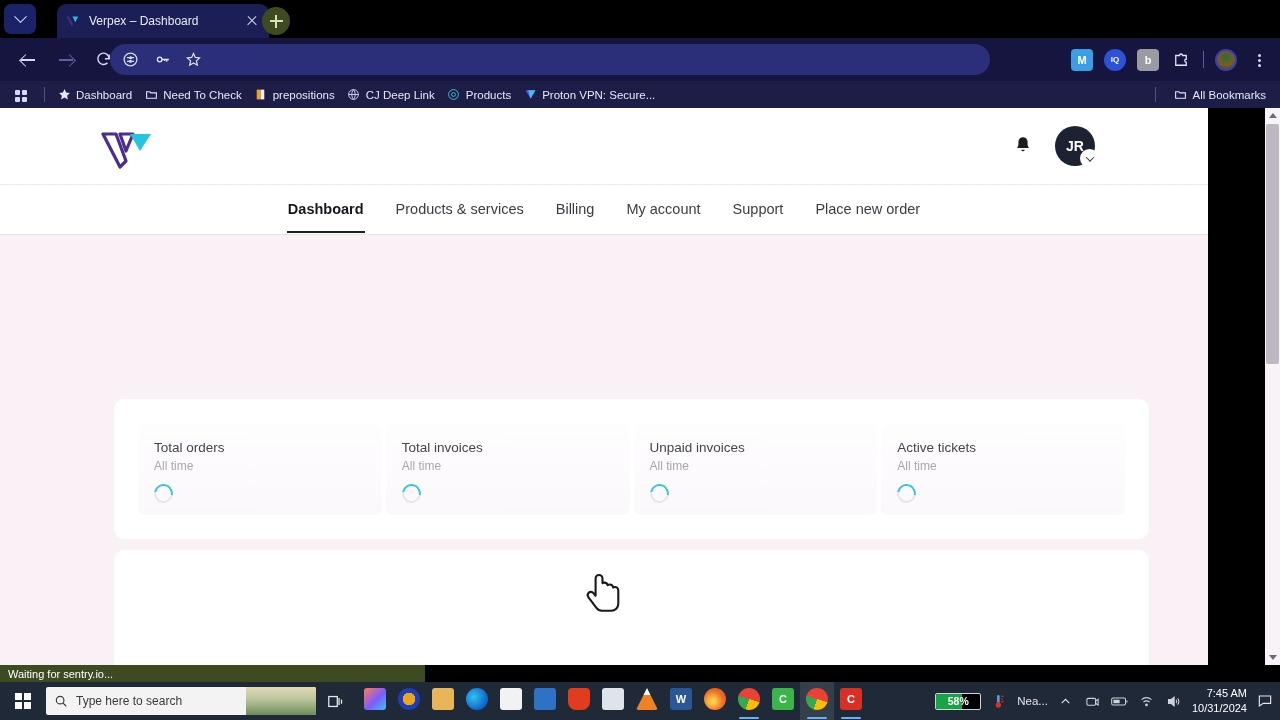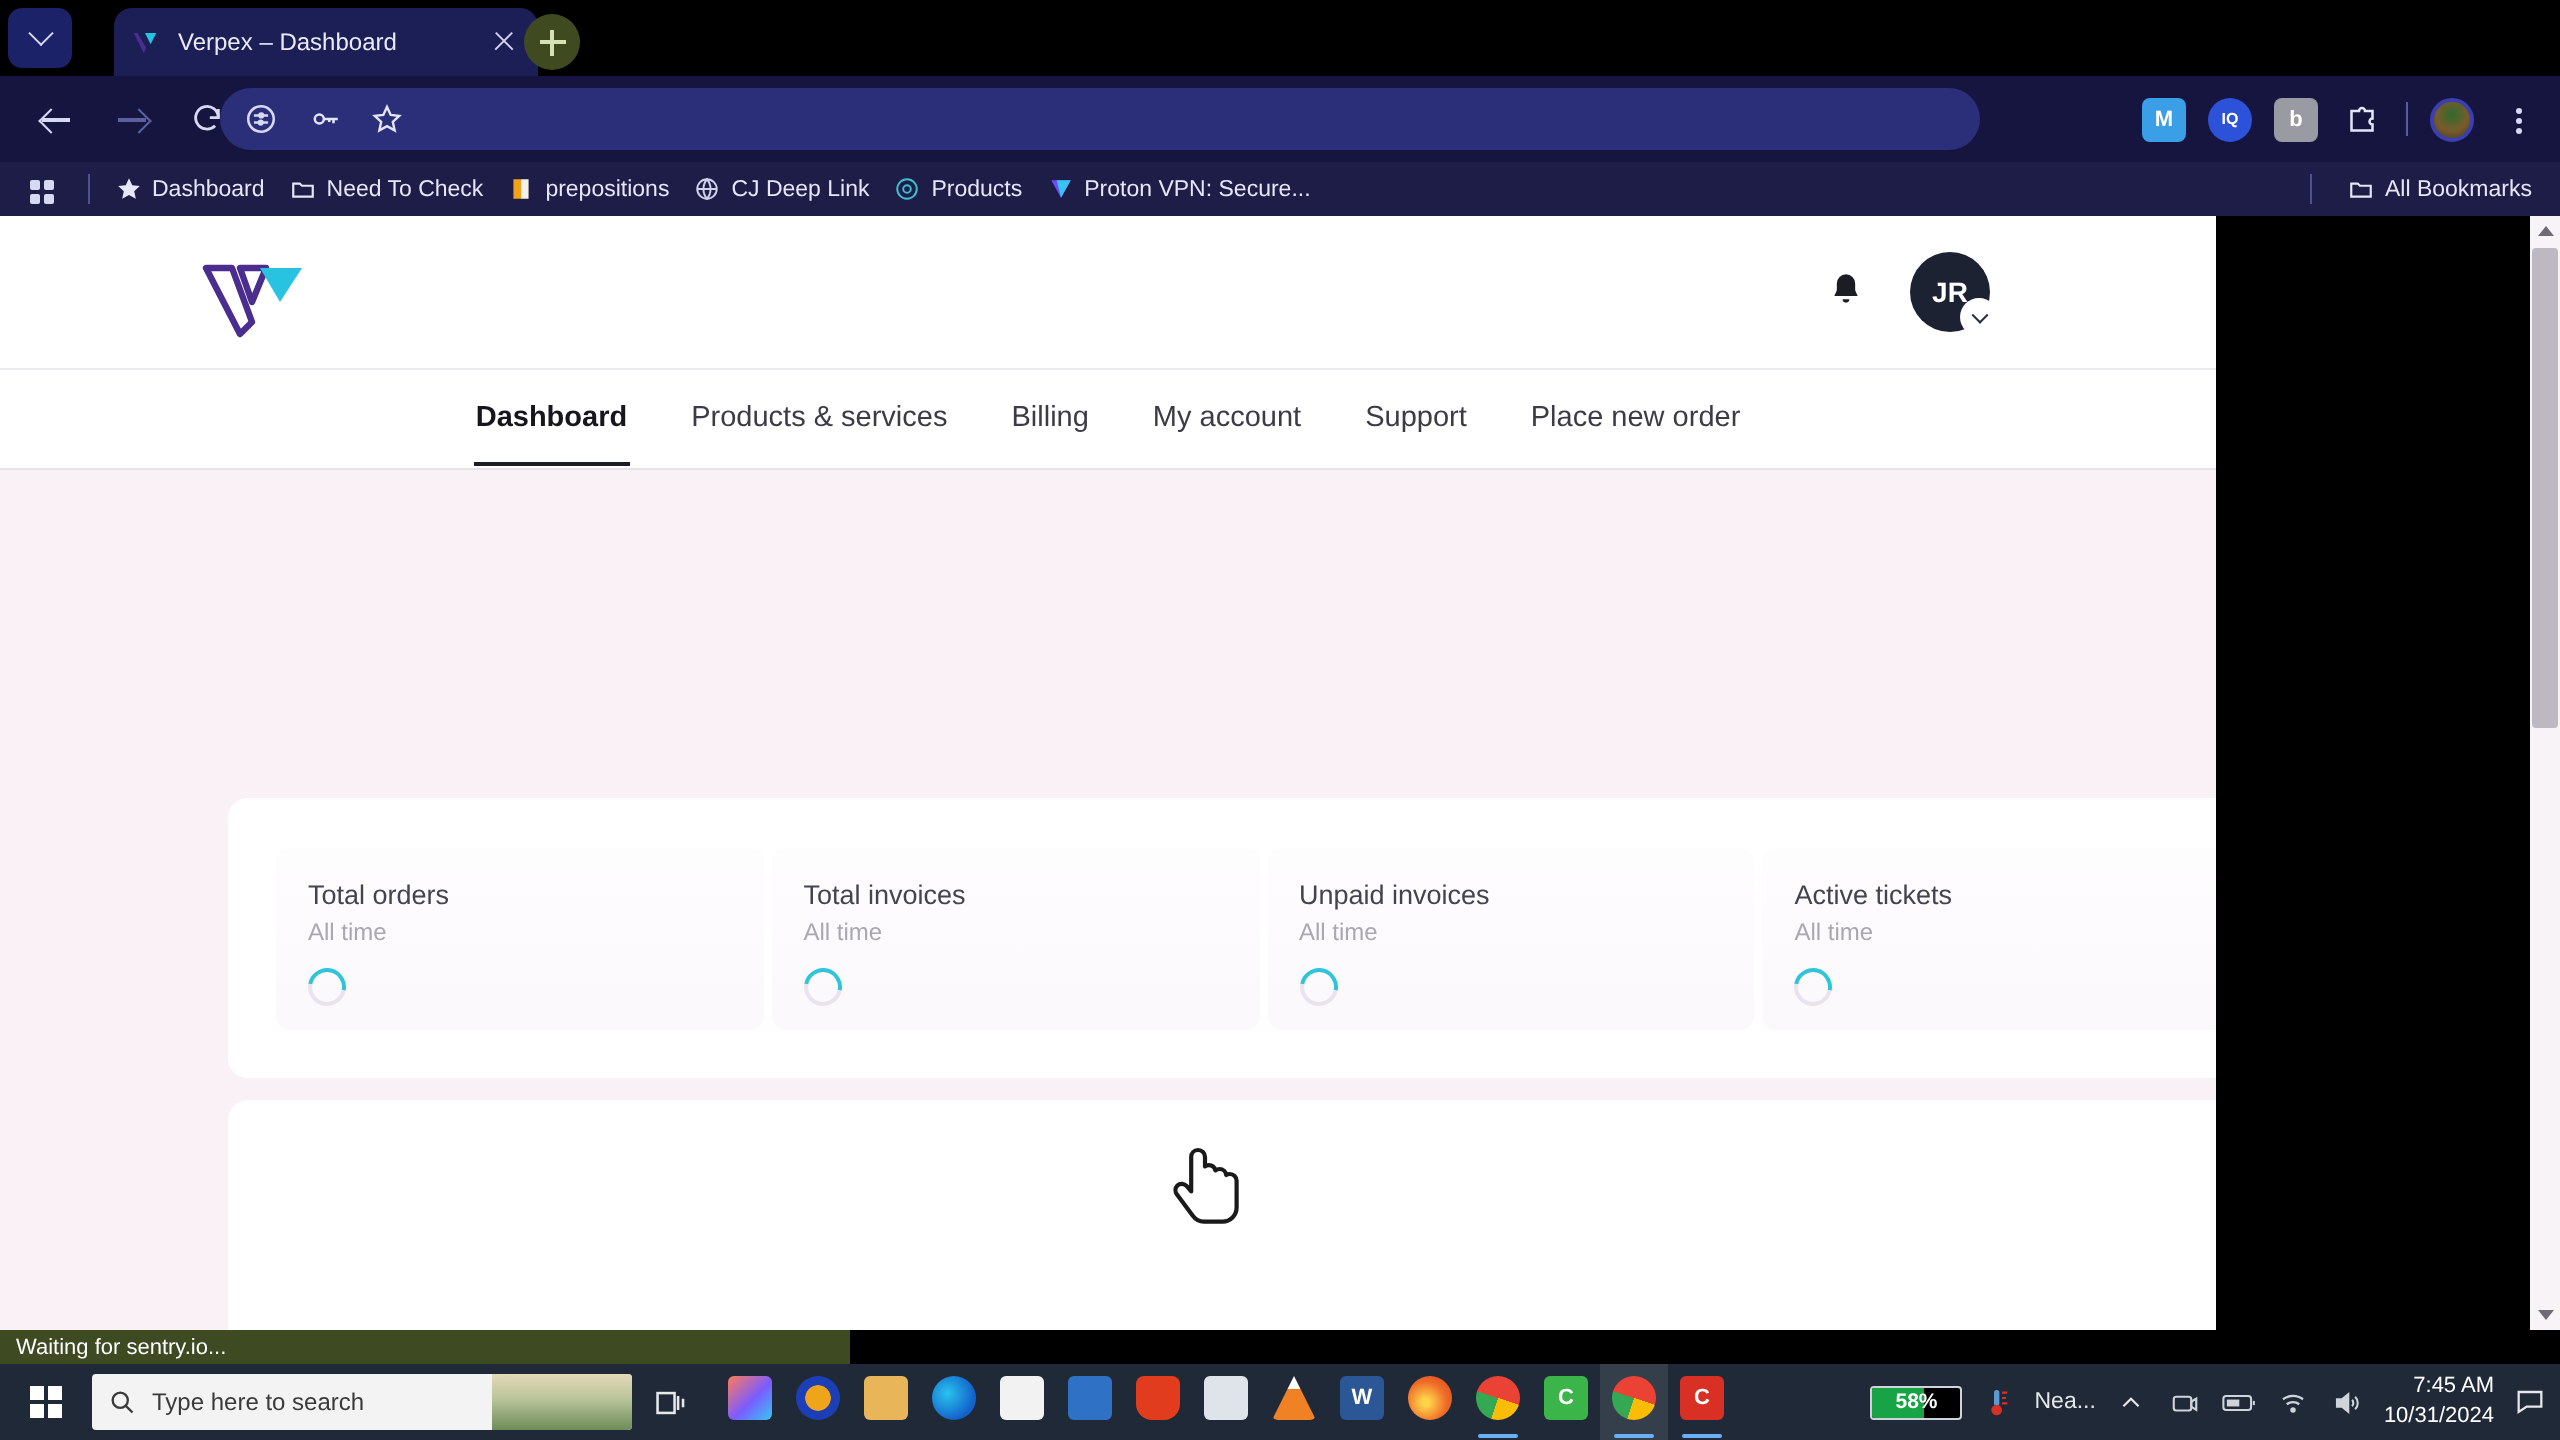--- a/index.html
+++ b/index.html
@@ -124,21 +124,21 @@
     font-size: 11.5px; color: #e6e7f6; white-space: nowrap;
   }
   .bm-ico { width: 14px; height: 14px; flex: 0 0 14px; display:flex; align-items:center; justify-content:center; }
   .bm-right {
     position: absolute; right: 8px; top: 0; height: 27px;
     display: flex; align-items: center; gap: 6px;
   }
 
   
   .viewport {
-    position: absolute; left: 0; top: 108px; width: 1108px; height: 557px;
+    position: absolute; left: 0; top: 108px; width: 1208px; height: 557px;
     background: #faf1f6; overflow: hidden;
   }
   .page-header {
     position: relative; height: 76px; background: #ffffff;
   }
   .logo {
     position: absolute; left: 100px; top: 21px; width: 56px; height: 40px;
   }
   .hdr-right {
     position: absolute; right: 113px; top: 18px; display: flex; align-items: center; gap: 22px;

